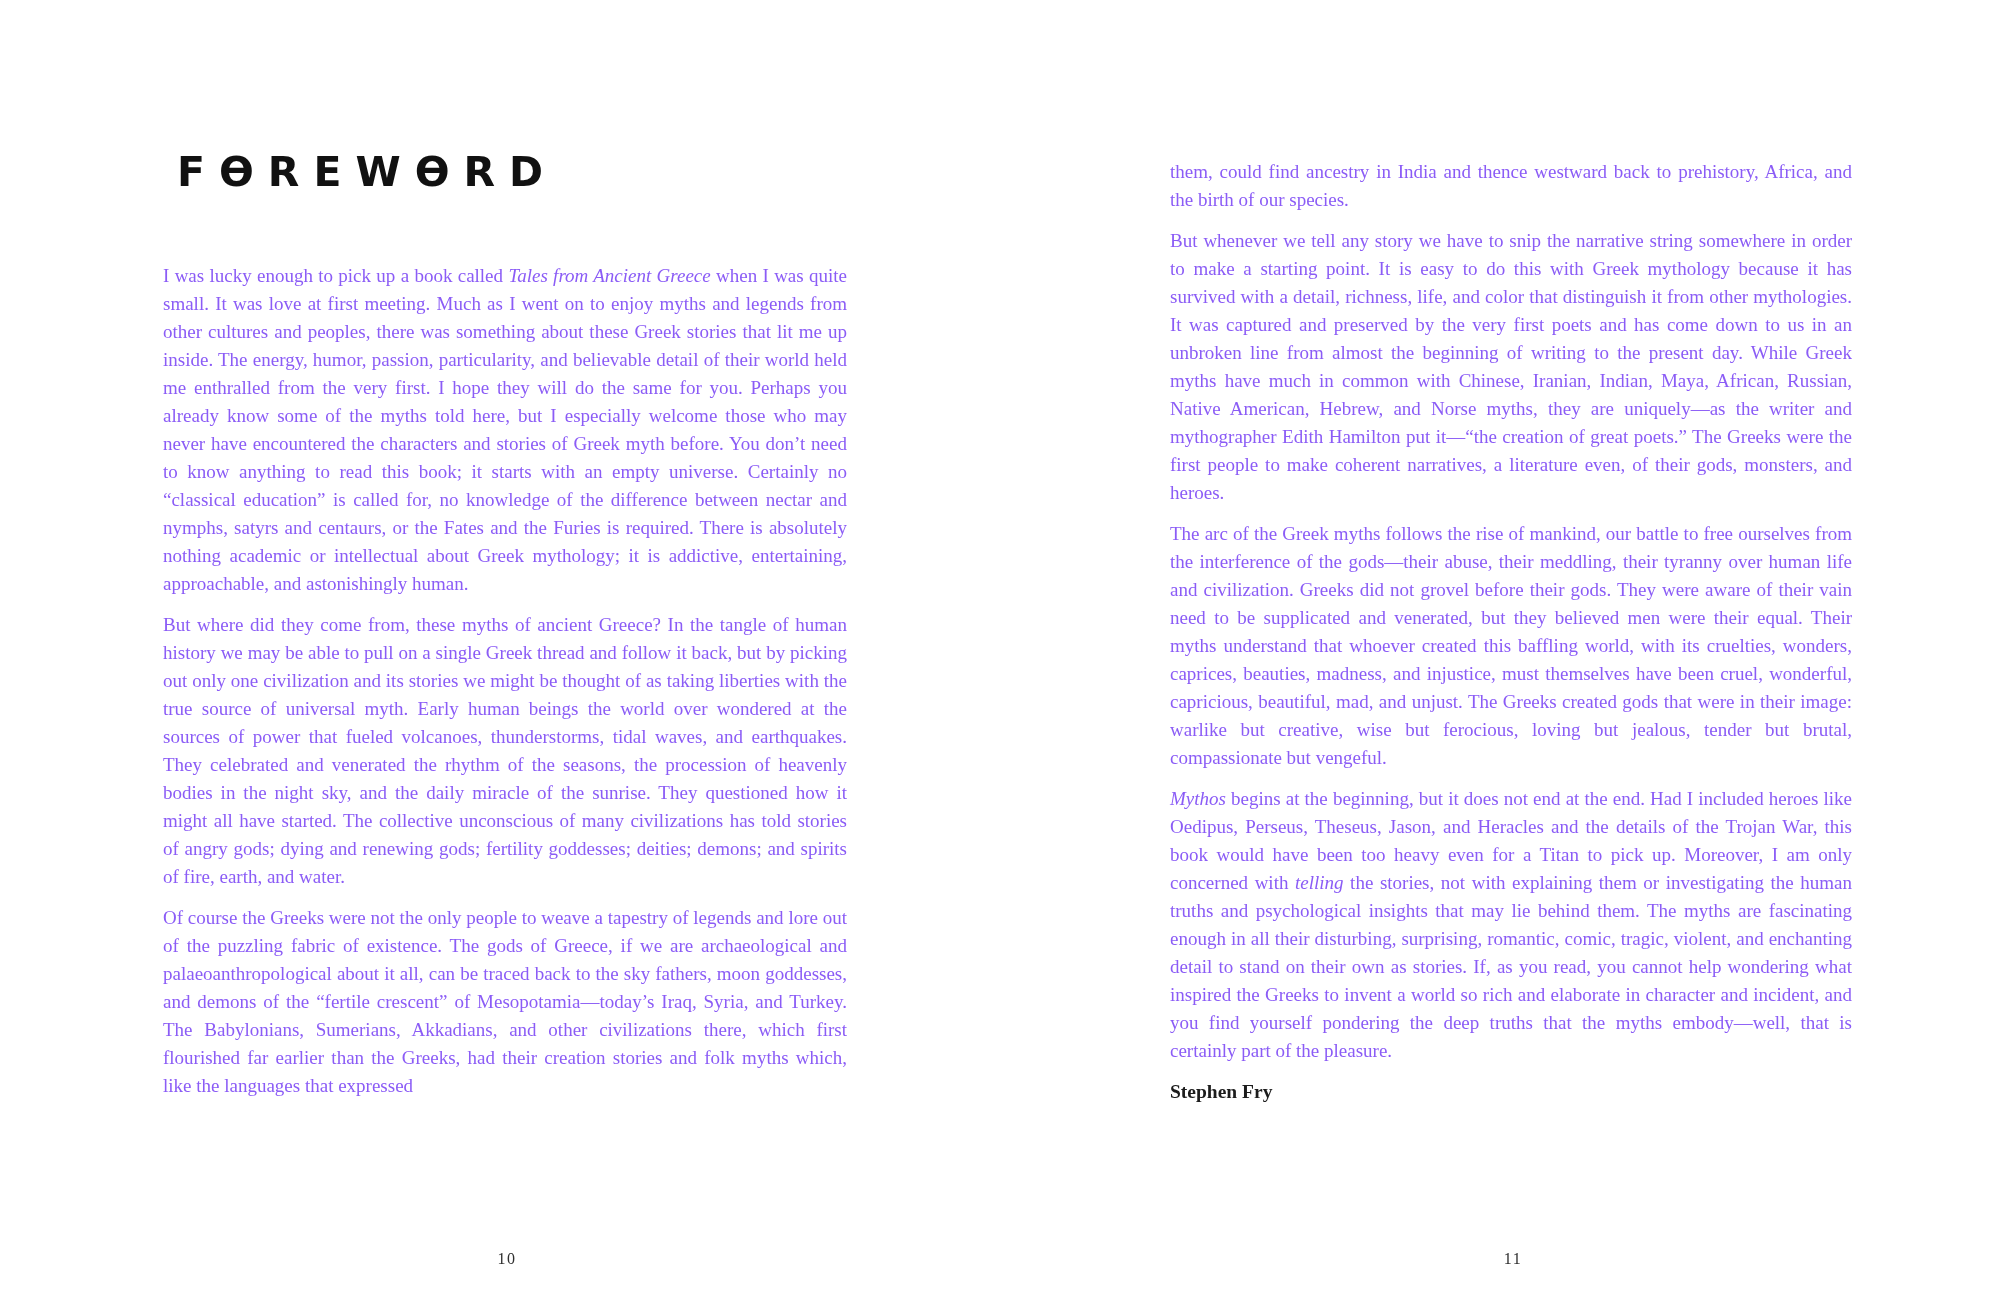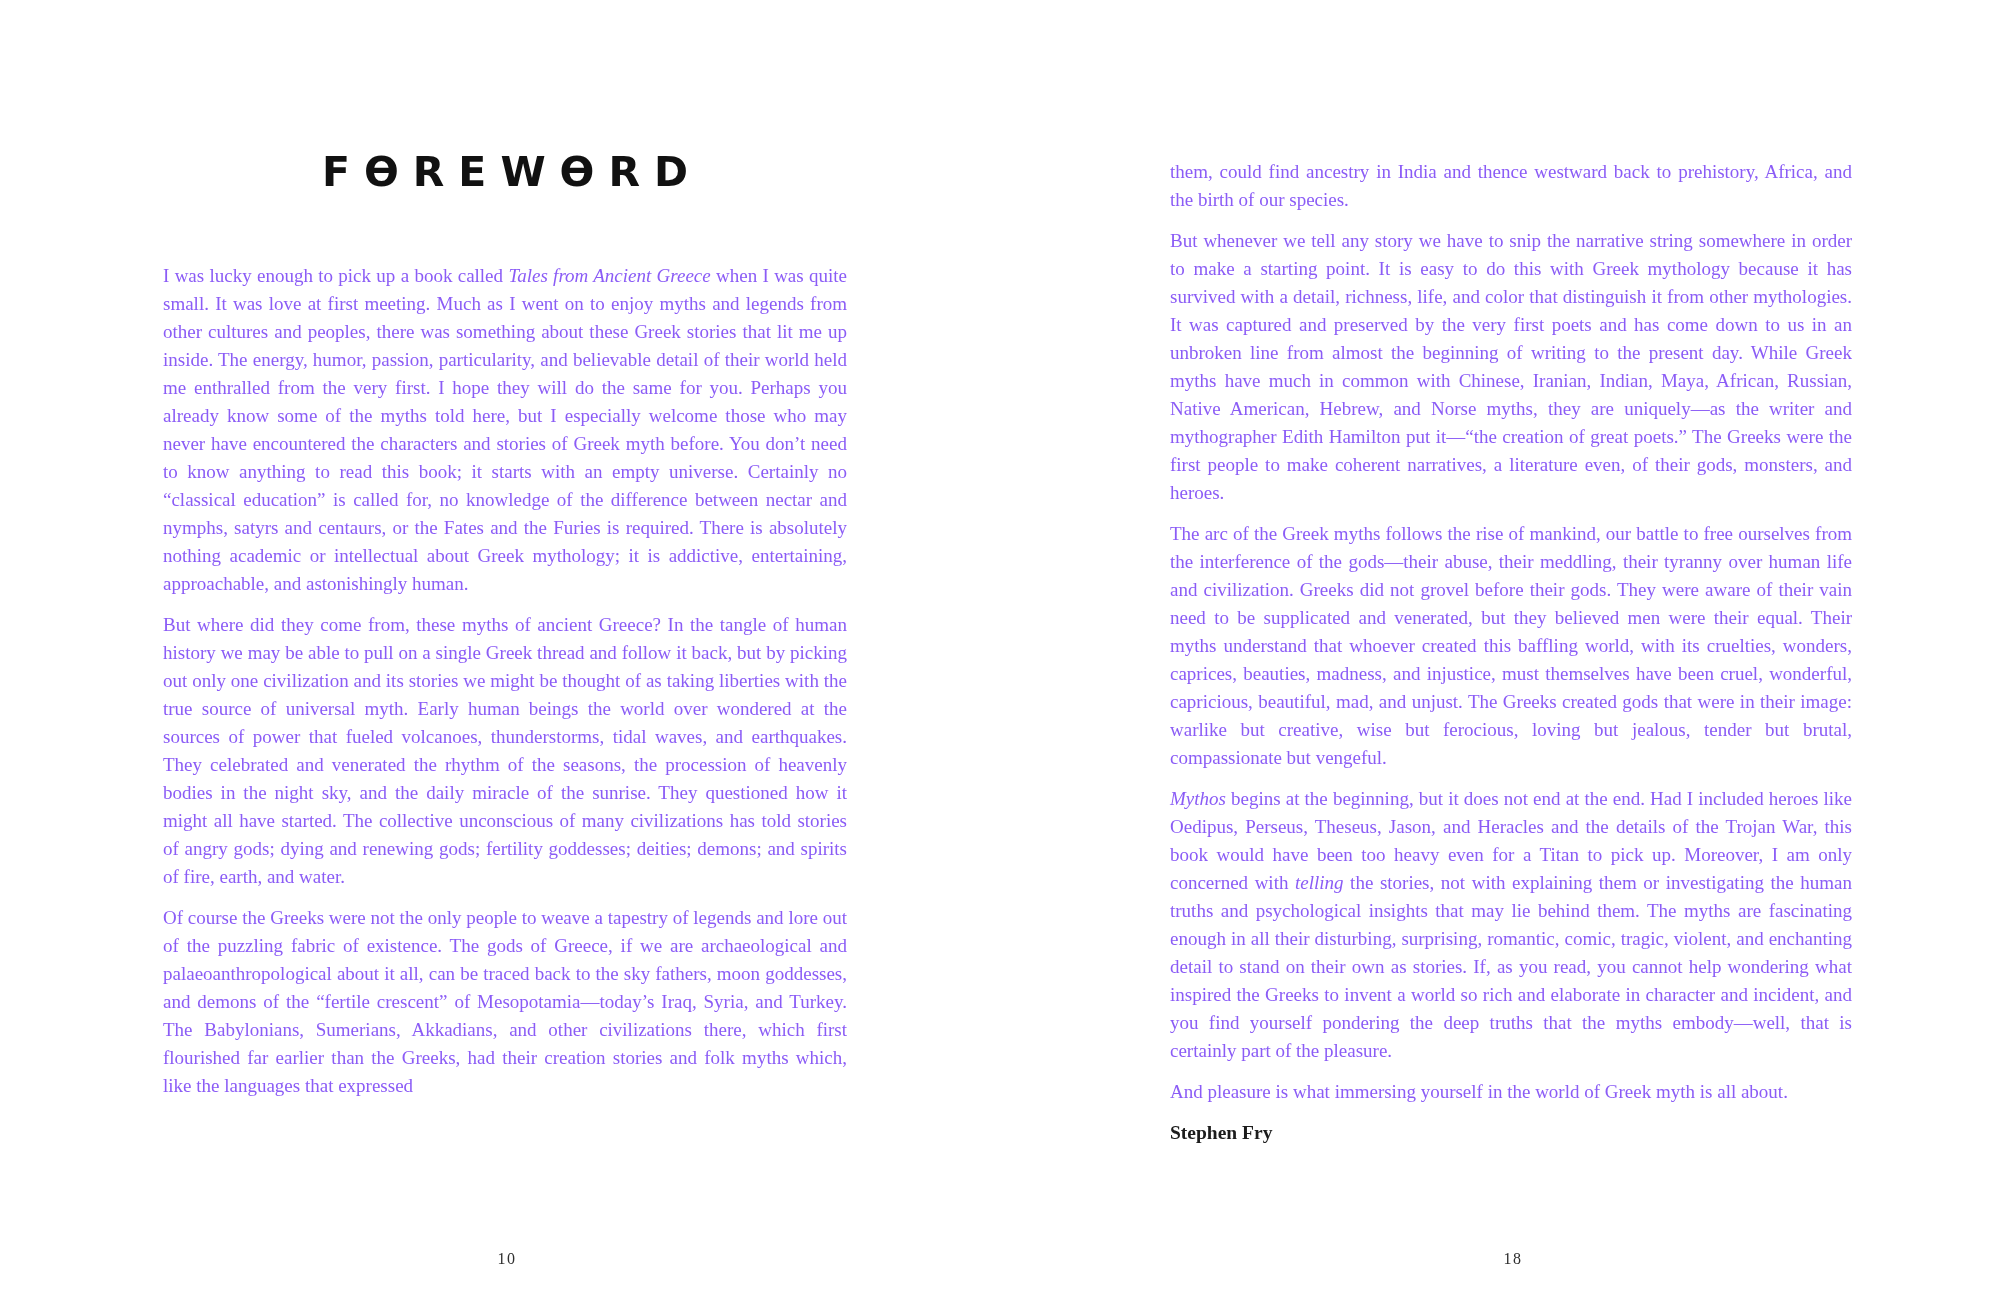--- a/index.html
+++ b/index.html
@@ -28,21 +28,21 @@
     position: absolute;
     top: 148px;
     left: 0;
     right: 0;
     margin: 0;
     padding-left: 14px; 
     font-family: "DejaVu Sans", sans-serif;
     font-weight: bold;
     font-size: 41px;
     letter-spacing: 14px;
-    text-align: center;
+    text-align: left;
     color: #111111;
   }
 
   .body-block {
     position: absolute;
     left: 0;
     right: 0;
   }
   .page-left  .body-block { top: 262px; }
   .page-right .body-block { top: 158px; }
@@ -90,20 +90,19 @@
     <div class="page-number">10</div>
   </section>
 
   <section class="page page-right">
     <div class="body-block">
       <div>
           <p class="para">them, could find ancestry in India and thence westward back to prehistory, Africa, and the birth of our species.</p>
           <p class="para">But whenever we tell any story we have to snip the narrative string somewhere in order to make a starting point. It is easy to do this with Greek mythology because it has survived with a detail, richness, life, and color that distinguish it from other mythologies. It was captured and preserved by the very first poets and has come down to us in an unbroken line from almost the beginning of writing to the present day. While Greek myths have much in common with Chinese, Iranian, Indian, Maya, African, Russian, Native American, Hebrew, and Norse myths, they are uniquely—as the writer and mythographer Edith Hamilton put it—“the creation of great poets.” The Greeks were the first people to make coherent narratives, a literature even, of their gods, monsters, and heroes.</p>
           <p class="para">The arc of the Greek myths follows the rise of mankind, our battle to free ourselves from the interference of the gods—their abuse, their meddling, their tyranny over human life and civilization. Greeks did not grovel before their gods. They were aware of their vain need to be supplicated and venerated, but they believed men were their equal. Their myths understand that whoever created this baffling world, with its cruelties, wonders, caprices, beauties, madness, and injustice, must themselves have been cruel, wonderful, capricious, beautiful, mad, and unjust. The Greeks created gods that were in their image: warlike but creative, wise but ferocious, loving but jealous, tender but brutal, compassionate but vengeful.</p>
           <p class="para"><em>Mythos</em> begins at the beginning, but it does not end at the end. Had I included heroes like Oedipus, Perseus, Theseus, Jason, and Heracles and the details of the Trojan War, this book would have been too heavy even for a Titan to pick up. Moreover, I am only concerned with <em>telling</em> the stories, not with explaining them or investigating the human truths and psychological insights that may lie behind them. The myths are fascinating enough in all their disturbing, surprising, romantic, comic, tragic, violent, and enchanting detail to stand on their own as stories. If, as you read, you cannot help wondering what inspired the Greeks to invent a world so rich and elaborate in character and incident, and you find yourself pondering the deep truths that the myths embody—well, that is certainly part of the pleasure.</p>
-          <p class="para">And pleasure is what immersing yourself in the world of Greek myth is all about.</p>
         </div>
       <p class="signature">Stephen Fry</p>
     </div>
-    <div class="page-number">18</div>
+    <div class="page-number">11</div>
   </section>
 
 </div>
 
 </body></html>

